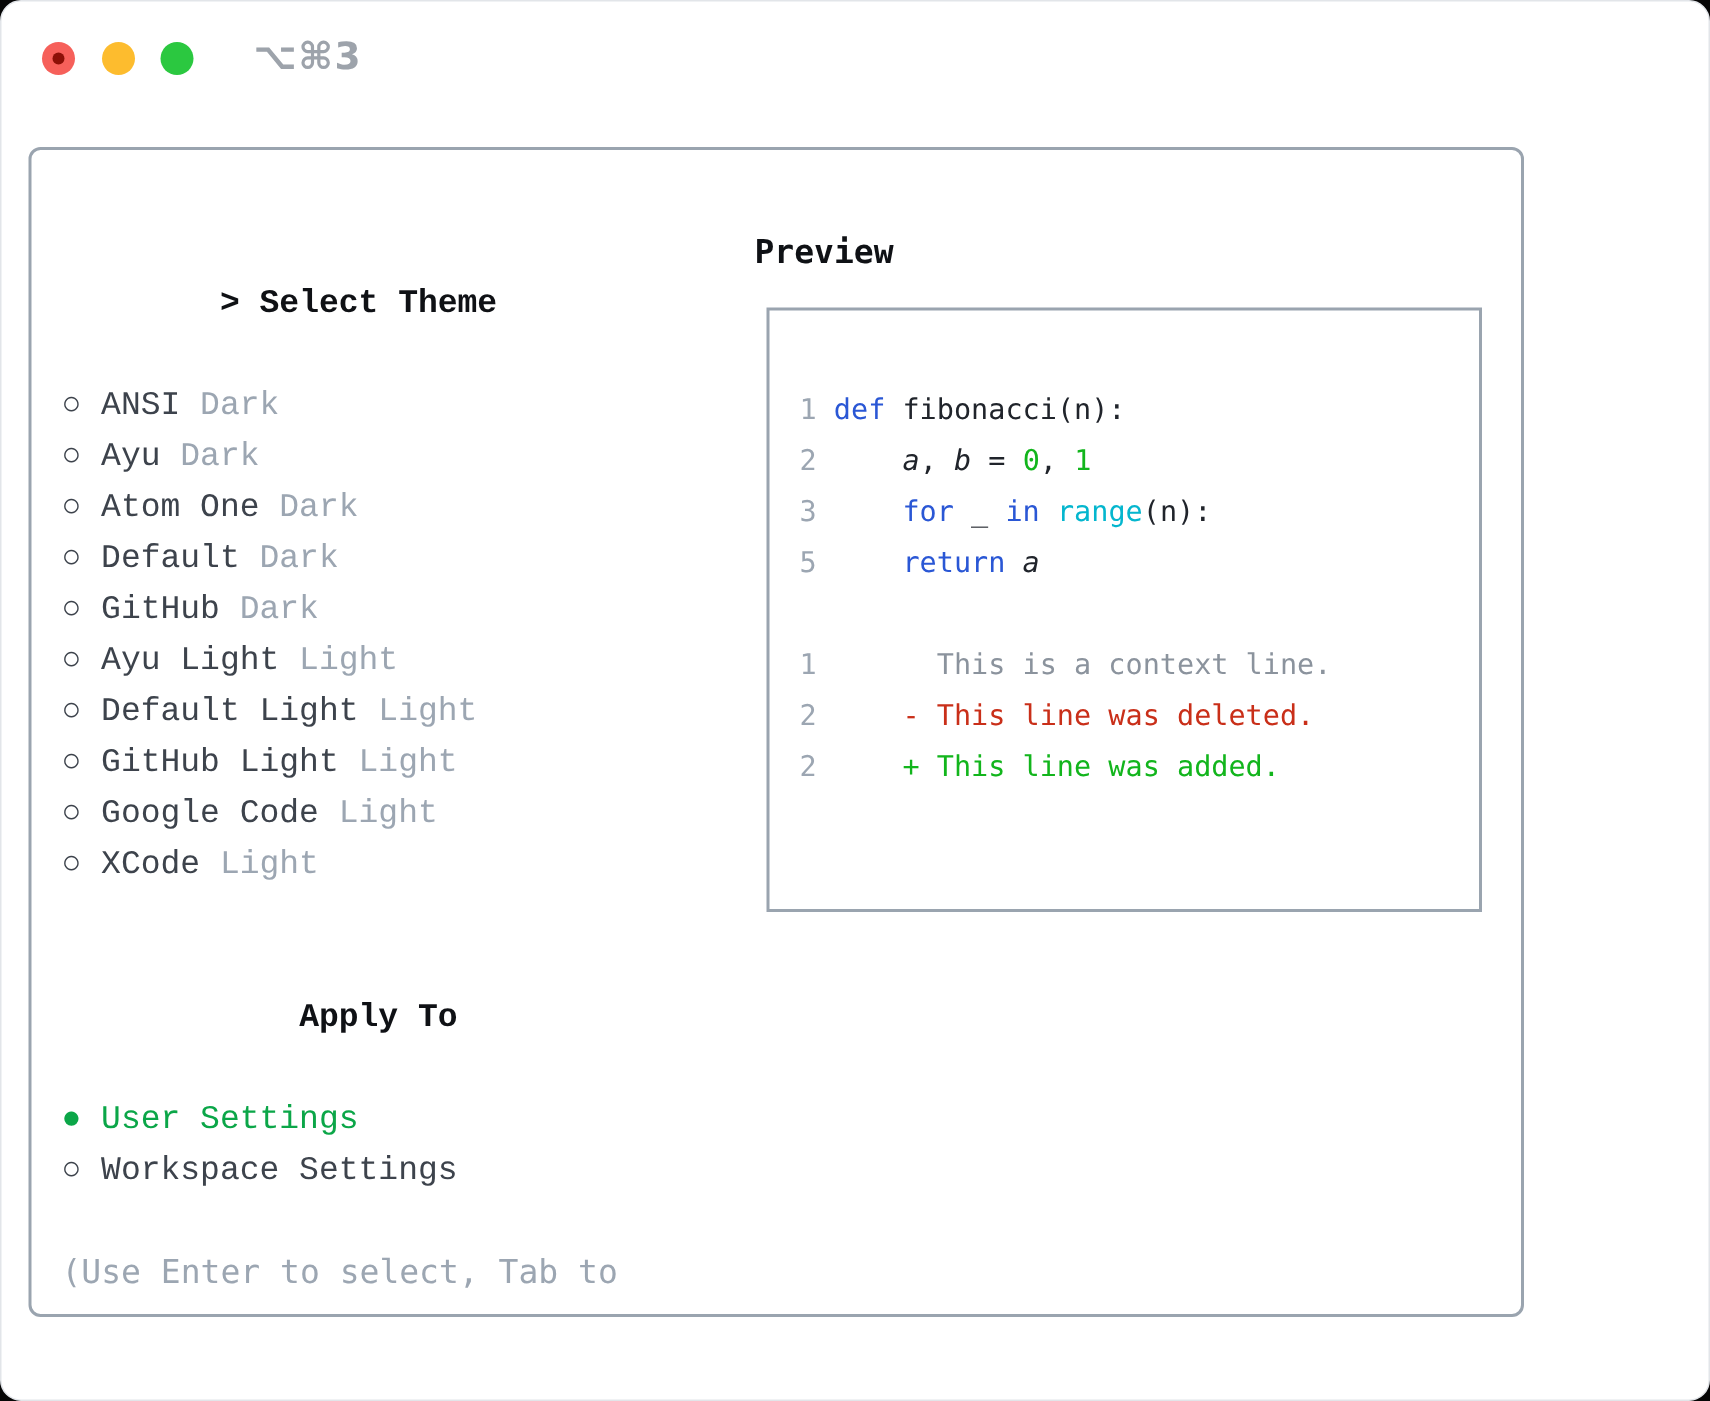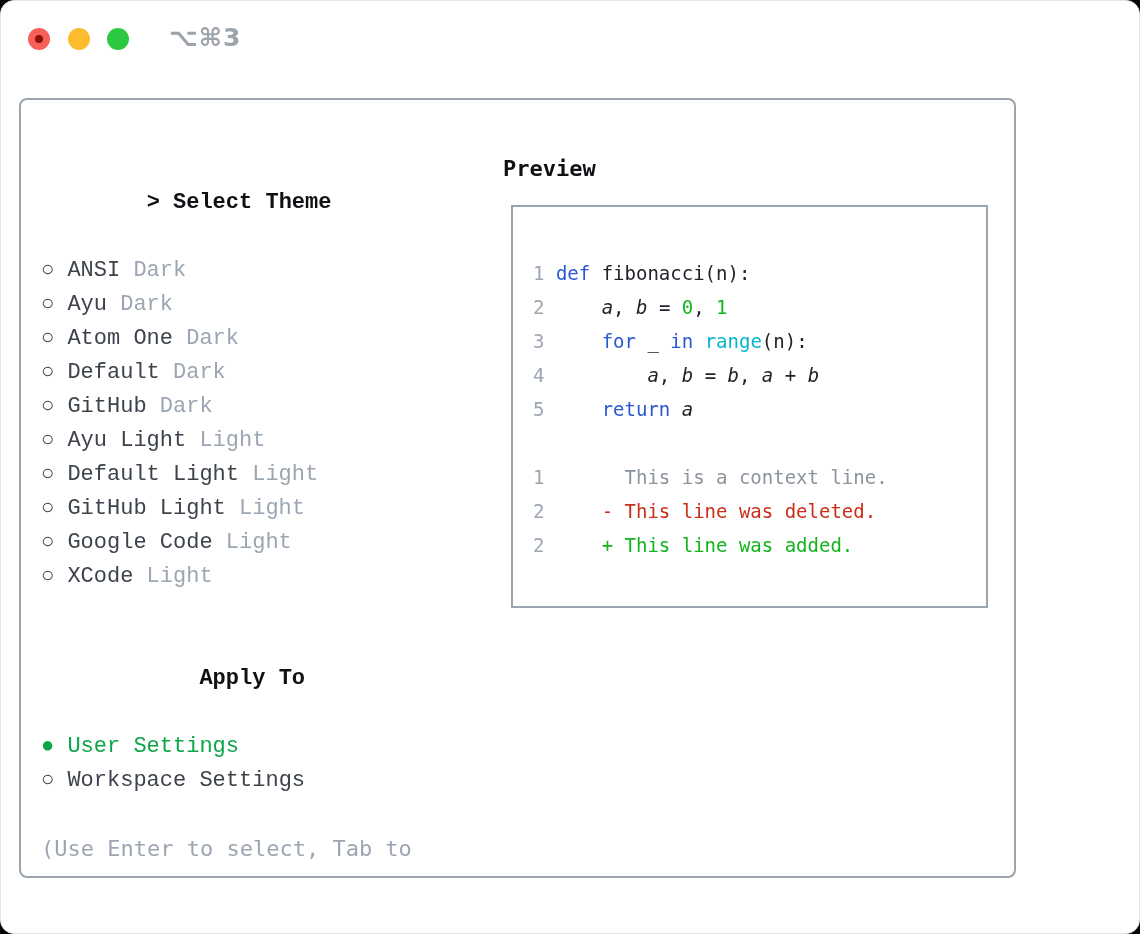--- a/index.html
+++ b/index.html
@@ -110,21 +110,20 @@
       </div>
     </div>
 
     <div class="preview-title">Preview</div>
 
     <div class="preview-box">
       <div id="code-lines">
           <div class="pline"><span class="lnum">1</span><span class="codeseg"><span class="tk-kw">def</span><span class="tk-fg"> fibonacci(n):</span></span></div>
           <div class="pline"><span class="lnum">2</span><span class="codeseg"><span class="tk-fg">    </span><span class="tk-var">a</span><span class="tk-fg">, </span><span class="tk-var">b</span><span class="tk-fg"> = </span><span class="tk-num">0</span><span class="tk-fg">, </span><span class="tk-num">1</span></span></div>
           <div class="pline"><span class="lnum">3</span><span class="codeseg"><span class="tk-fg">    </span><span class="tk-kw">for</span><span class="tk-fg"> _ </span><span class="tk-kw">in</span><span class="tk-fg"> </span><span class="tk-cy">range</span><span class="tk-fg">(n):</span></span></div>
-          <div class="pline"><span class="lnum">4</span><span class="codeseg"><span class="tk-fg">        </span><span class="tk-var">a</span><span class="tk-fg">, </span><span class="tk-var">b</span><span class="tk-fg"> = </span><span class="tk-var">b</span><span class="tk-fg">, </span><span class="tk-var">a</span><span class="tk-fg"> + </span><span class="tk-var">b</span></span></div>
           <div class="pline"><span class="lnum">5</span><span class="codeseg"><span class="tk-fg">    </span><span class="tk-kw">return</span><span class="tk-fg"> </span><span class="tk-var">a</span></span></div>
         </div>
       <div id="diff-lines">
           <div class="pline"><span class="lnum">1</span><span class="dtext ctx">      This is a context line.</span></div>
           <div class="pline"><span class="lnum">2</span><span class="dtext del">    - This line was deleted.</span></div>
           <div class="pline"><span class="lnum">2</span><span class="dtext add">    + This line was added.</span></div>
         </div>
     </div>
 
   </div>

